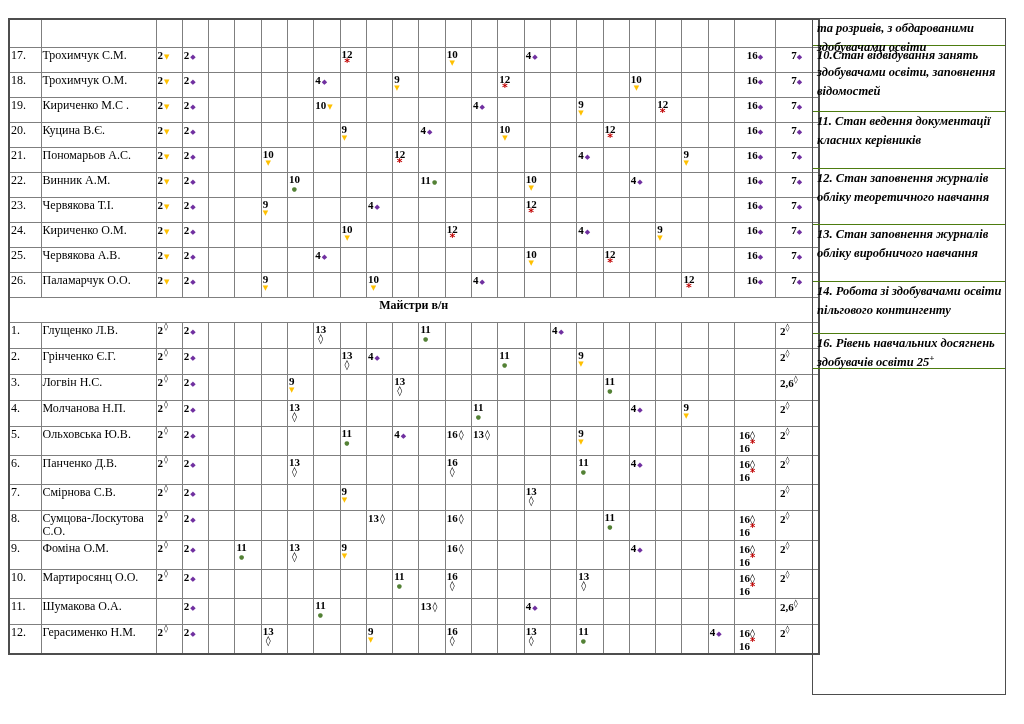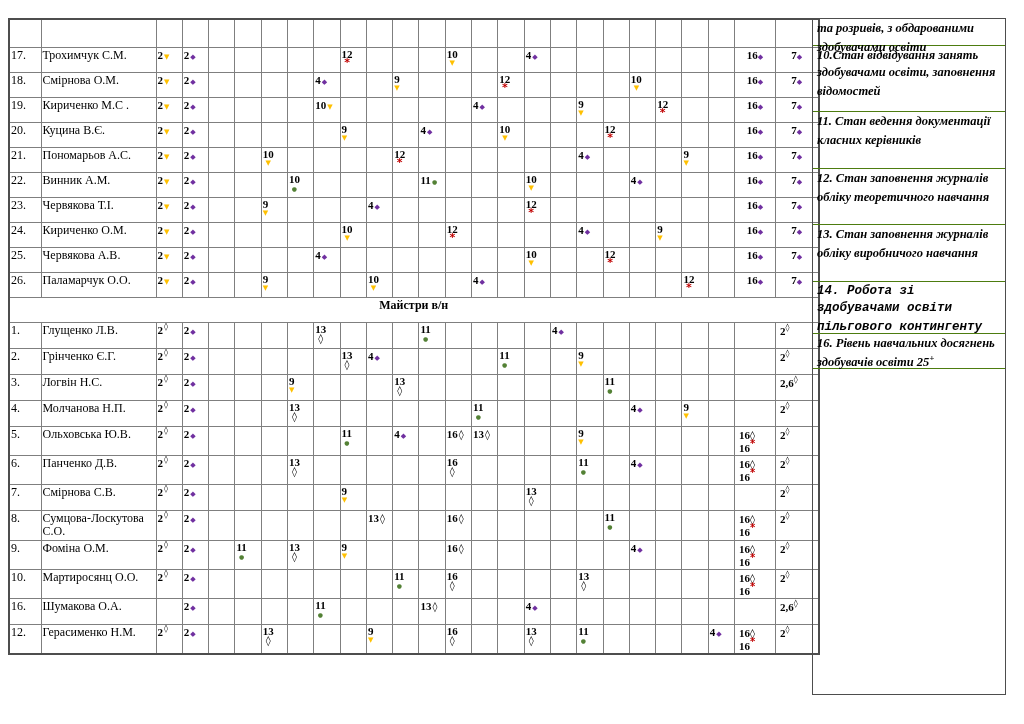--- a/index.html
+++ b/index.html
@@ -63,21 +63,21 @@
     box-sizing:border-box;border-bottom:1px solid #4d7c0f;
     padding:1px 3px 1px 4px;
     font-style:italic;font-weight:bold;font-size:12.5px;line-height:1.35;
   }
   .rp-cell:last-child{border-bottom:none;}
   .rp-c1{height:27px;}
   .rp-c2{height:66px;}
   .rp-c3{height:57px;}
   .rp-c4{height:56px;}
   .rp-c5{height:57px;}
-  .rp-c6{height:52px;font-family:Liberation Mono, monospace;}
+  .rp-c6{height:52px;}
   .rp-c7{height:56px;padding-left:9px;}
   .rp-c8{height:35px;}
   .rp-c9{height:266px;}
   .rp-cell sup{font-size:9px;}
 </style>
 </head>
 <body>
 
 <div class="stage">
 
@@ -166,21 +166,21 @@
           <td class="vcell"></td>
           <td class="ecol">
             <span class="eline"><span class="val">16</span><span class="sym d">◆</span></span>
           </td>
           <td class="ecol">
             <span class="eline"><span class="val">7</span><span class="sym d">◆</span></span>
           </td>
         </tr>
         <tr class="r-staff">
           <td class="tnum">18.</td>
-          <td class="tname">Смірнова О.М.</td>
+          <td class="tname">Трохимчук О.М.</td>
           <td class="vcell"><span class="inl"><span class="val">2</span><span class="sym t">▼</span></span></td>
           <td class="vcell"><span class="inl"><span class="val">2</span><span class="sym d">◆</span></span></td>
           <td class="vcell"></td>
           <td class="vcell"></td>
           <td class="vcell"></td>
           <td class="vcell"></td>
           <td class="vcell"><span class="inl"><span class="val">4</span><span class="sym d">◆</span></span></td>
           <td class="vcell"></td>
           <td class="vcell"></td>
           <td class="vcell"><div class="stk"><span class="val">9</span><span class="sym t">▼</span></div></td>
@@ -771,21 +771,21 @@
           <td class="vcell"></td>
           <td class="ecol master">
             <span class="eline"><span class="val">16</span><span class="sym o">◊</span></span>
             <span class="eline"><span class="val">16</span><span class="sym a sup">*</span></span>
           </td>
           <td class="ecol master">
             <span class="eline"><span class="val">2</span><span class="sym o sup">◊</span></span>
           </td>
         </tr>
         <tr class="r-master">
-          <td class="tnum">16.</td>
+          <td class="tnum">11.</td>
           <td class="tname">Шумакова О.А.</td>
           <td class="vcell"></td>
           <td class="vcell"><span class="inl"><span class="val">2</span><span class="sym d">◆</span></span></td>
           <td class="vcell"></td>
           <td class="vcell"></td>
           <td class="vcell"></td>
           <td class="vcell"></td>
           <td class="vcell"><div class="stk"><span class="val">11</span><span class="sym g">●</span></div></td>
           <td class="vcell"></td>
           <td class="vcell"></td>

